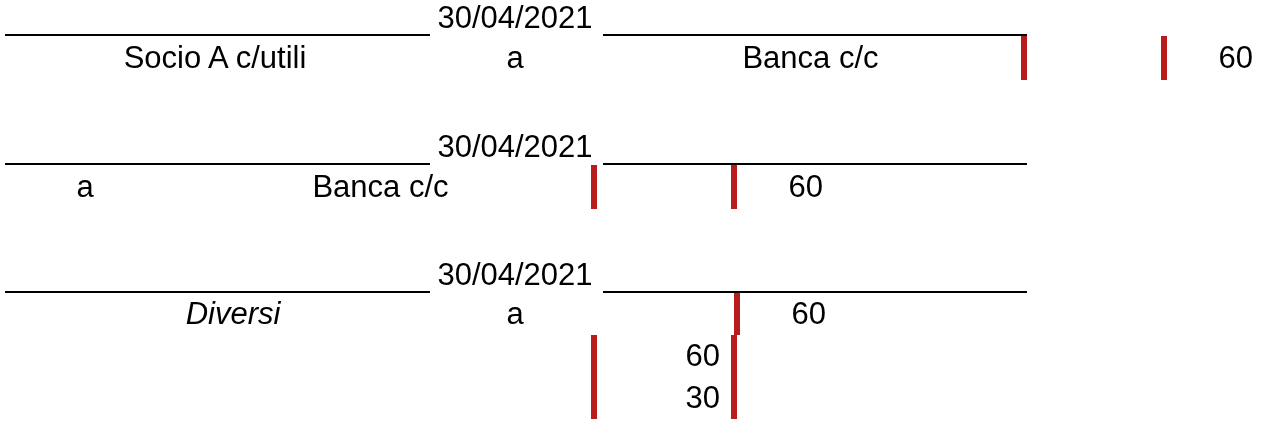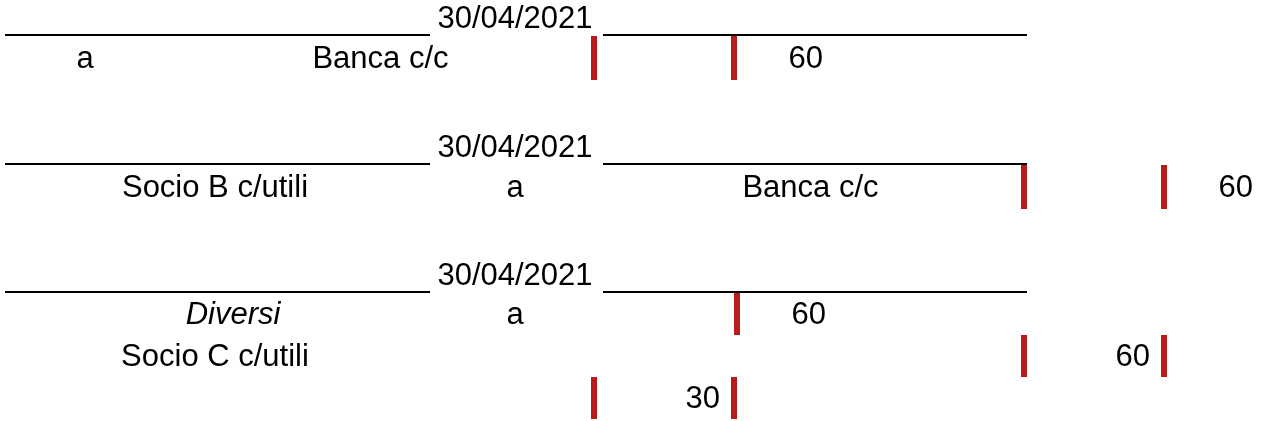--- a/index.html
+++ b/index.html
@@ -49,37 +49,37 @@
 
   <section class="entry entry-1">
     <div class="row date-row">
       <div class="cell rule-left"></div>
       <div class="cell c-mid date-cell">30/04/2021</div>
       <div class="cell rule-right"></div>
       <div class="cell c-partial"></div>
       <div class="cell c-total"></div>
     </div>
     <div class="row acct-row">
+      <div class="cell c-left">Socio A c/utili</div>
       <div class="cell c-mid">a</div>
       <div class="cell c-right vline">Banca c/c</div>
       <div class="cell c-partial vline"></div>
       <div class="cell c-total">60</div>
     </div>
   </section>
 
   <section class="entry entry-2">
     <div class="row date-row">
       <div class="cell rule-left"></div>
       <div class="cell c-mid date-cell">30/04/2021</div>
       <div class="cell rule-right"></div>
       <div class="cell c-partial"></div>
       <div class="cell c-total"></div>
     </div>
     <div class="row acct-row">
-      <div class="cell c-left">Socio B c/utili</div>
       <div class="cell c-mid">a</div>
       <div class="cell c-right vline">Banca c/c</div>
       <div class="cell c-partial vline"></div>
       <div class="cell c-total">60</div>
     </div>
   </section>
 
   <section class="entry entry-3">
     <div class="row date-row">
       <div class="cell rule-left"></div>
@@ -88,21 +88,20 @@
       <div class="cell c-partial"></div>
       <div class="cell c-total"></div>
     </div>
     <div class="row acct-row">
       <div class="cell c-left italic">Diversi</div>
       <div class="cell c-mid">a</div>
       <div class="cell c-partial vline"></div>
       <div class="cell c-total">60</div>
     </div>
     <div class="row acct-row">
-      <div class="cell c-left">Socio C c/utili</div>
       <div class="cell c-mid"></div>
       <div class="cell c-right vline"></div>
       <div class="cell c-partial vline">60</div>
       <div class="cell c-total"></div>
     </div>
     <div class="row acct-row">
       <div class="cell c-mid"></div>
       <div class="cell c-right vline"></div>
       <div class="cell c-partial vline">30</div>
       <div class="cell c-total"></div>

